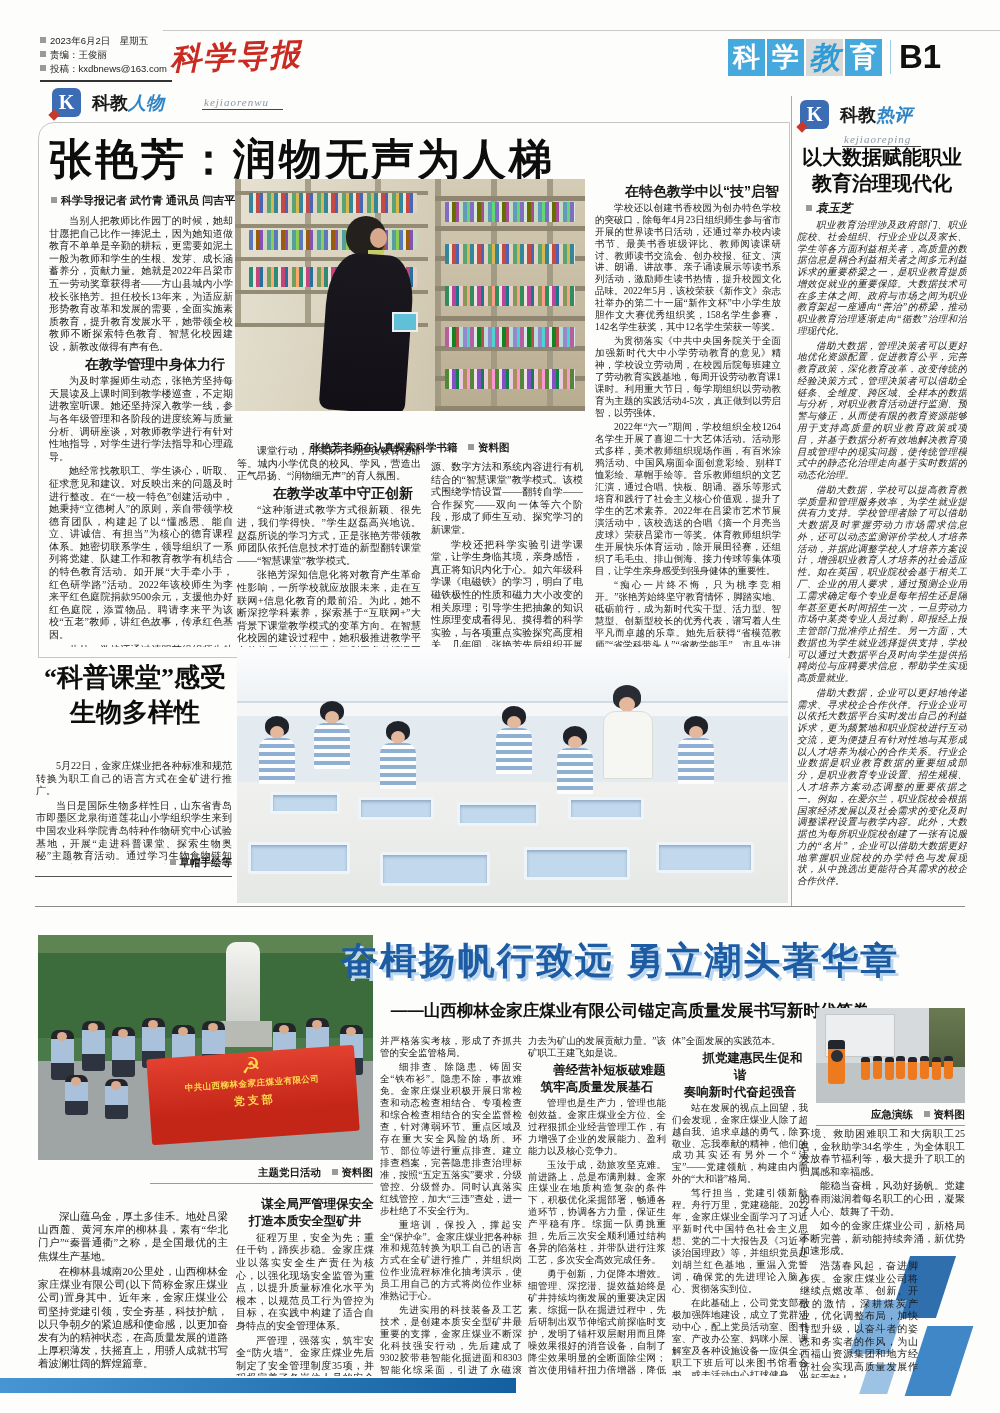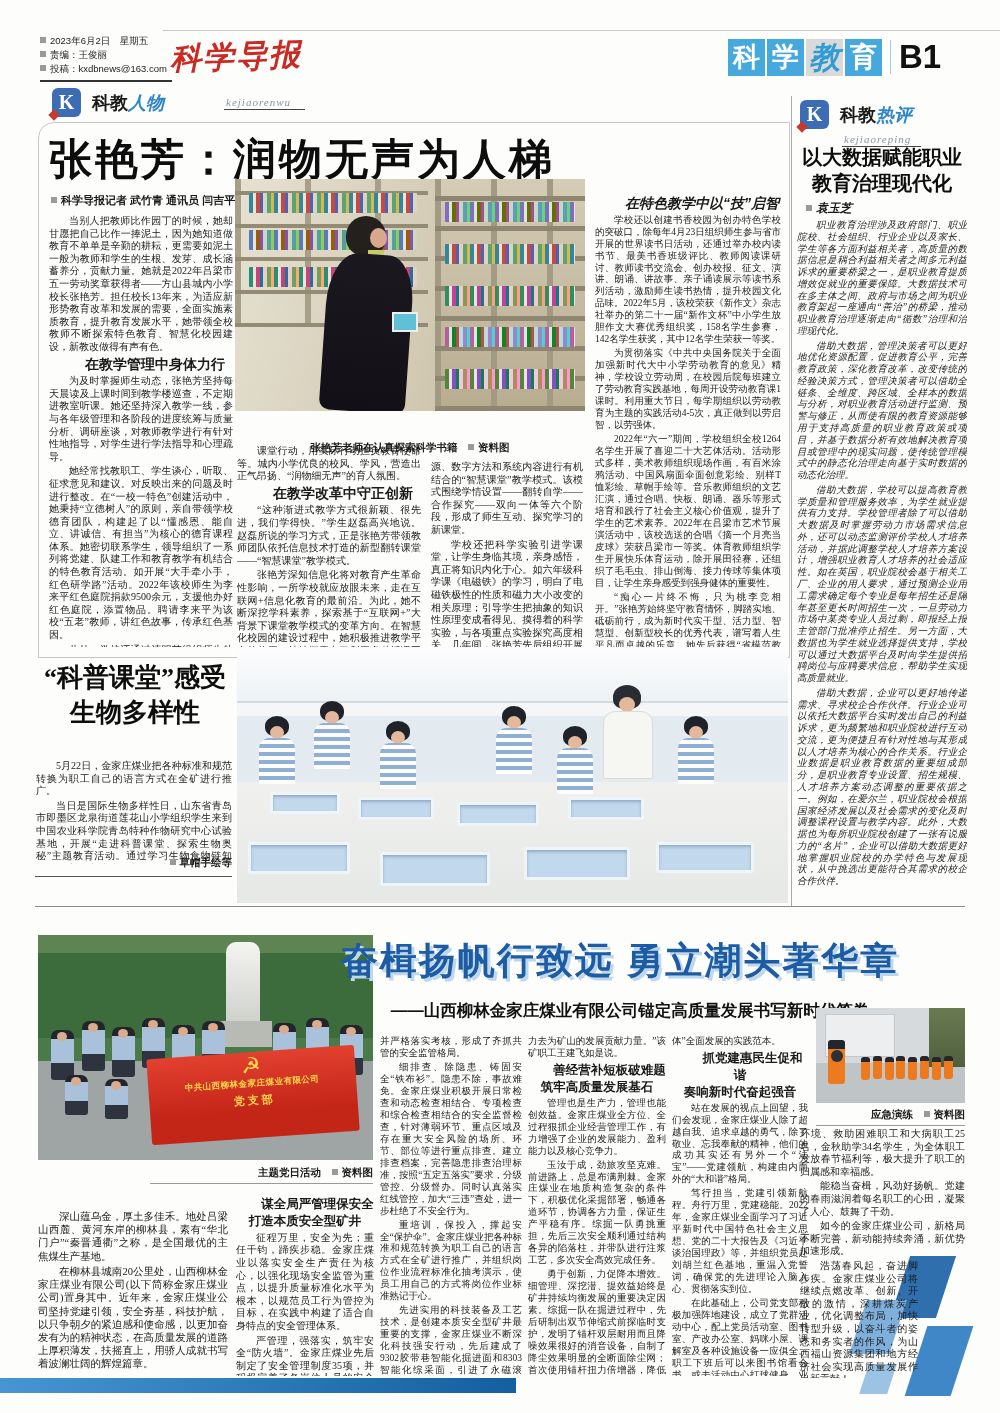--- a/index.html
+++ b/index.html
@@ -82,21 +82,21 @@
 
   <div class="abs masthead" style="left:170px;top:36px;">科学导报</div>
 
   <div class="abs" style="left:728px;top:38px;">
     <span class="blk">科</span><span class="blk">学</span><span class="blk alt">教</span><span class="blk">育</span><span style="display:inline-block;width:1px;height:34px;background:#9fcfe8;vertical-align:middle;margin-left:6px;"></span><span class="pageno">B1</span>
   </div>
 
   <div class="abs" style="left:52px;top:88px;">
     <span class="kbox"><i></i><span>K</span></span>
     <span class="tagcn"><span>科教</span><b>人物</b></span>
-    <div class="tagpy" style="margin-left:56px;border-bottom:1px solid #444;display:inline-block;padding:0 14px 1px 2px;">kejiaorenwu</div>
+    <div class="tagpy" style="margin-left:34px;border-bottom:1px solid #444;display:inline-block;padding:0 14px 1px 2px;">kejiaorenwu</div>
   </div>
 
   <div id="mainbox">
     <div class="abs headline" style="left:10px;top:8px;font-size:43px;letter-spacing:3px;">张艳芳：润物无声为人梯</div>
     <div class="abs byline" style="left:12px;top:70px;"><span class="sq"></span><span>科学导报记者 武竹青 通讯员 闫吉平</span></div>
 
     <div class="abs body" style="left:10px;top:92px;width:184px;height:432px;">
       <p>当别人把教师比作园丁的时候，她却甘愿把自己比作一捧泥土，因为她知道做教育不单单是辛勤的耕耘，更需要如泥土一般为教师和学生的生根、发芽、成长涵蓄养分，贡献力量。她就是2022年吕梁市五一劳动奖章获得者——方山县城内小学校长张艳芳。担任校长13年来，为适应新形势教育改革和发展的需要，全面实施素质教育，提升教育发展水平，她带领全校教师不断探索特色教育、智慧化校园建设，新教改做得有声有色。</p>
       <p class="sub">在教学管理中身体力行</p>
       <p>为及时掌握师生动态，张艳芳坚持每天晨读及上课时间到教学楼巡查，不定期进教室听课。她还坚持深入教学一线，参与各年级管理和各阶段的进度统筹与质量分析、调研座谈，对教师教学进行有针对性地指导，对学生进行学法指导和心理疏导。</p>
@@ -134,21 +134,21 @@
       <p>“这种渐进式教学方式很新颖、很先进，我们学得快。”学生赵磊高兴地说。赵磊所说的学习方式，正是张艳芳带领教师团队依托信息技术打造的新型翻转课堂——“智慧课堂”教学模式。</p>
       <p>张艳芳深知信息化将对教育产生革命性影响，一所学校就应放眼未来，走在互联网+信息化教育的最前沿。为此，她不断深挖学科素养，探索基于“互联网+”大背景下课堂教学模式的变革方向。在智慧化校园的建设过程中，她积极推进教学平台的使用，持续探索出了利用多种授课平台把信息技术、数字化资</p>
     </div>
 
     <div class="abs body" style="left:392px;top:322px;width:152px;height:202px;">
       <p style="text-indent:0;margin-top:16px;">源、数字方法和系统内容进行有机结合的“智慧课堂”教学模式。该模式围绕学情设置——翻转自学——合作探究——双向一体等六个阶段，形成了师生互动、探究学习的新课堂。</p>
       <p>学校还把科学实验引进学课堂，让学生身临其境，亲身感悟，真正将知识内化于心。如六年级科学课《电磁铁》的学习，明白了电磁铁极性的性质和磁力大小改变的相关原理；引导学生把抽象的知识性原理变成看得见、摸得着的科学实验，与各项重点实验探究高度相关。几年间，张艳芳先后组织开展了各级各类教学能力提升培训及研讨座谈30余次，其中她主持研究的《小学生阅读能力培养与提升》被评为省级优秀课题。</p>
     </div>
 
     <div class="abs body" style="left:556px;top:56px;width:186px;height:468px;font-size:9.5px;">
-      <p class="sub" style="margin-top:16px;font-style:italic;">在特色教学中以“技”启智</p>
+      <p class="sub" style="margin-top:4px;">在特色教学中以“技”启智</p>
       <p>学校还以创建书香校园为创办特色学校的突破口，除每年4月23日组织师生参与省市开展的世界读书日活动，还通过举办校内读书节、最美书香班级评比、教师阅读课研讨、教师读书交流会、创办校报、征文、演讲、朗诵、讲故事、亲子诵读展示等读书系列活动，激励师生读书热情，提升校园文化品味。2022年5月，该校荣获《新作文》杂志社举办的第二十一届“新作文杯”中小学生放胆作文大赛优秀组织奖，158名学生参赛，142名学生获奖，其中12名学生荣获一等奖。</p>
       <p>为贯彻落实《中共中央国务院关于全面加强新时代大中小学劳动教育的意见》精神，学校设立劳动周，在校园后院每班建立了劳动教育实践基地，每周开设劳动教育课1课时。利用重大节日，每学期组织以劳动教育为主题的实践活动4-5次，真正做到以劳启智，以劳强体。</p>
       <p>2022年“六一”期间，学校组织全校1264名学生开展了喜迎二十大艺体活动。活动形式多样，美术教师组织现场作画，有百米涂鸦活动、中国风扇面伞面创意彩绘、别样T恤彩绘、草帽手绘等。音乐教师组织的文艺汇演，通过合唱、快板、朗诵、器乐等形式培育和践行了社会主义核心价值观，提升了学生的艺术素养。2022年在吕梁市艺术节展演活动中，该校选送的合唱《摘一个月亮当皮球》荣获吕梁市一等奖。体育教师组织学生开展快乐体育运动，除开展田径赛，还组织了毛毛虫、排山倒海、接力传球等集体项目，让学生亲身感受到强身健体的重要性。</p>
       <p>“痴心一片终不悔，只为桃李竞相开。”张艳芳始终坚守教育情怀，脚踏实地、砥砺前行，成为新时代实干型、活力型、智慧型、创新型校长的优秀代表，谱写着人生平凡而卓越的乐章。她先后获得“省模范教师”“省学科带头人”“省教学能手”，市县先进工作者、优秀校长、师德标兵等荣誉。</p>
     </div>
   </div>
 
   <div class="vline" style="left:791px;top:96px;height:810px;"></div>
 
   <div class="abs headline" style="left:796px;top:144px;width:172px;font-size:20px;text-align:center;line-height:1.3;">

